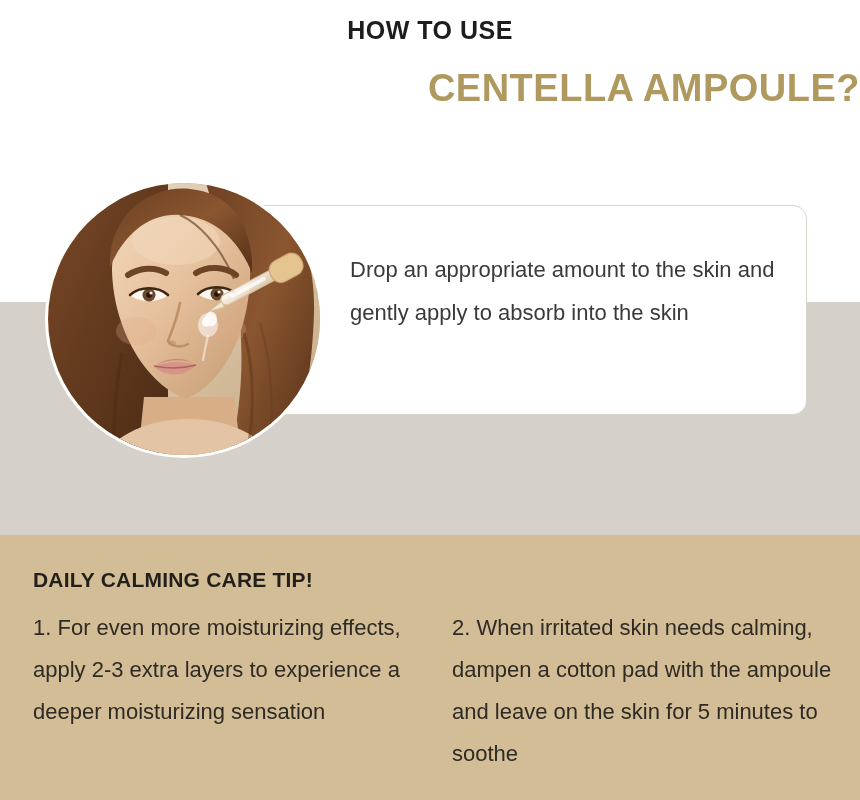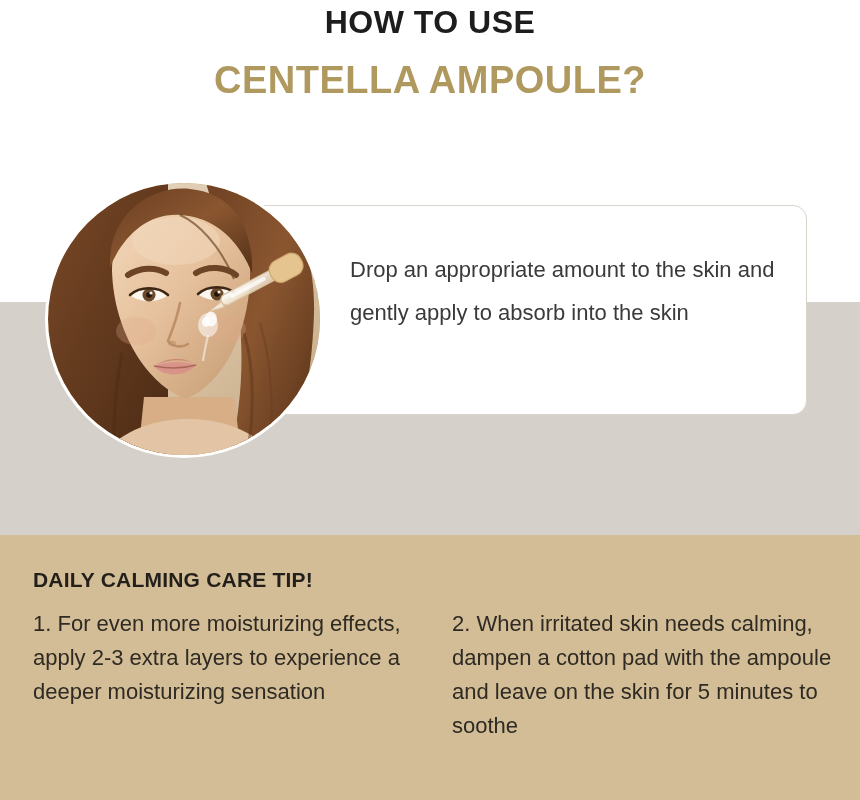--- a/index.html
+++ b/index.html
@@ -34,35 +34,36 @@
   .headline {
     position: absolute;
     top: 0;
     left: 0;
     width: 860px;
     text-align: center;
     z-index: 6;
   }
   .headline-line1 {
     display: block;
-    font-size: 32px;
+    font-size: 25px;
     font-weight: 700;
     letter-spacing: 0.5px;
     color: #1d1d1d;
     line-height: 40px;
-    padding-top: 2px;
+    padding-top: 10px;
   }
   .headline-line2 {
     display: block;
     font-size: 38px;
     font-weight: 700;
     letter-spacing: 0.5px;
     color: #b0995f;
     line-height: 44px;
     padding-top: 16px;
+    text-align: right;
   }
 
   
   .instruction-card {
     position: absolute;
     left: 150px;
     top: 205px;
     width: 657px;
     height: 210px;
     background: #ffffff;
@@ -117,21 +118,21 @@
   }
   .tip-columns {
     position: absolute;
     left: 0;
     top: 72px;
     width: 860px;
   }
   .tip-col {
     position: absolute;
     font-size: 22px;
-    line-height: 34px;
+    line-height: 42px;
     color: #2f2a23;
     font-weight: 400;
   }
   .tip-col-left  { left: 33px;  width: 400px; }
   .tip-col-right { left: 452px; width: 400px; }
 </style>
 </head>
 <body>
 
 <div id="page">

